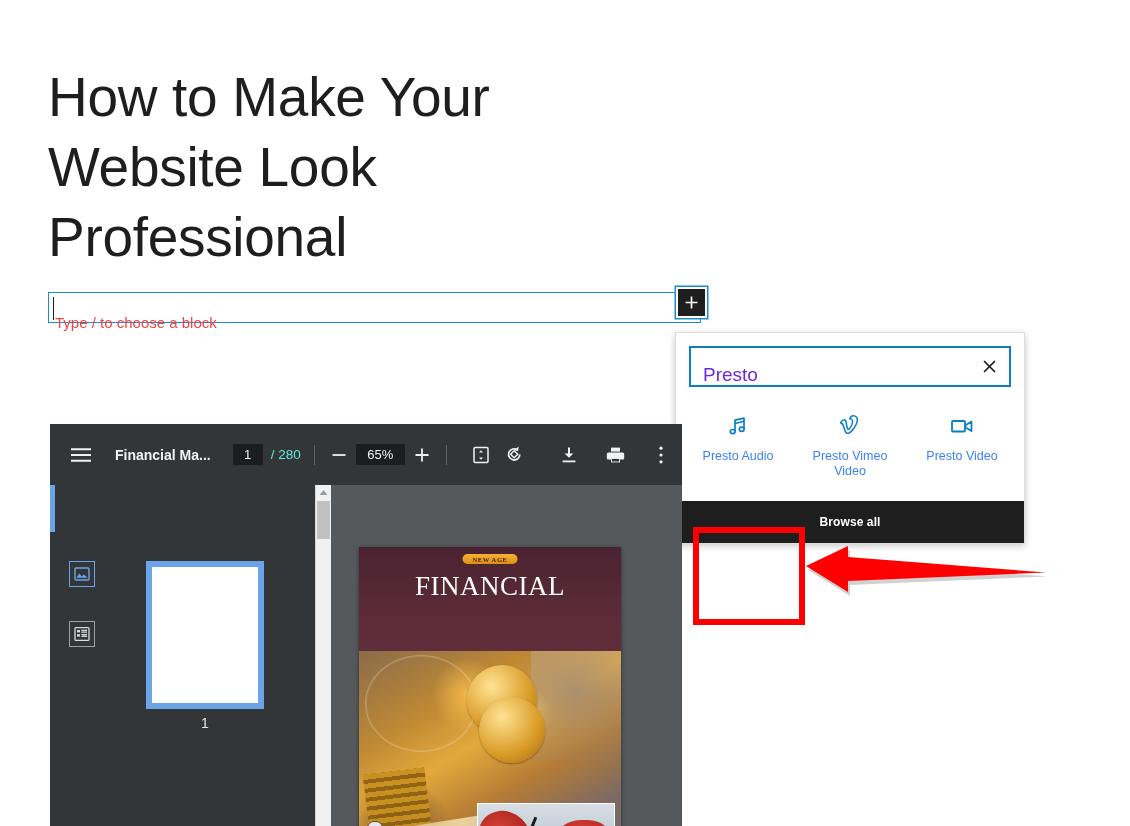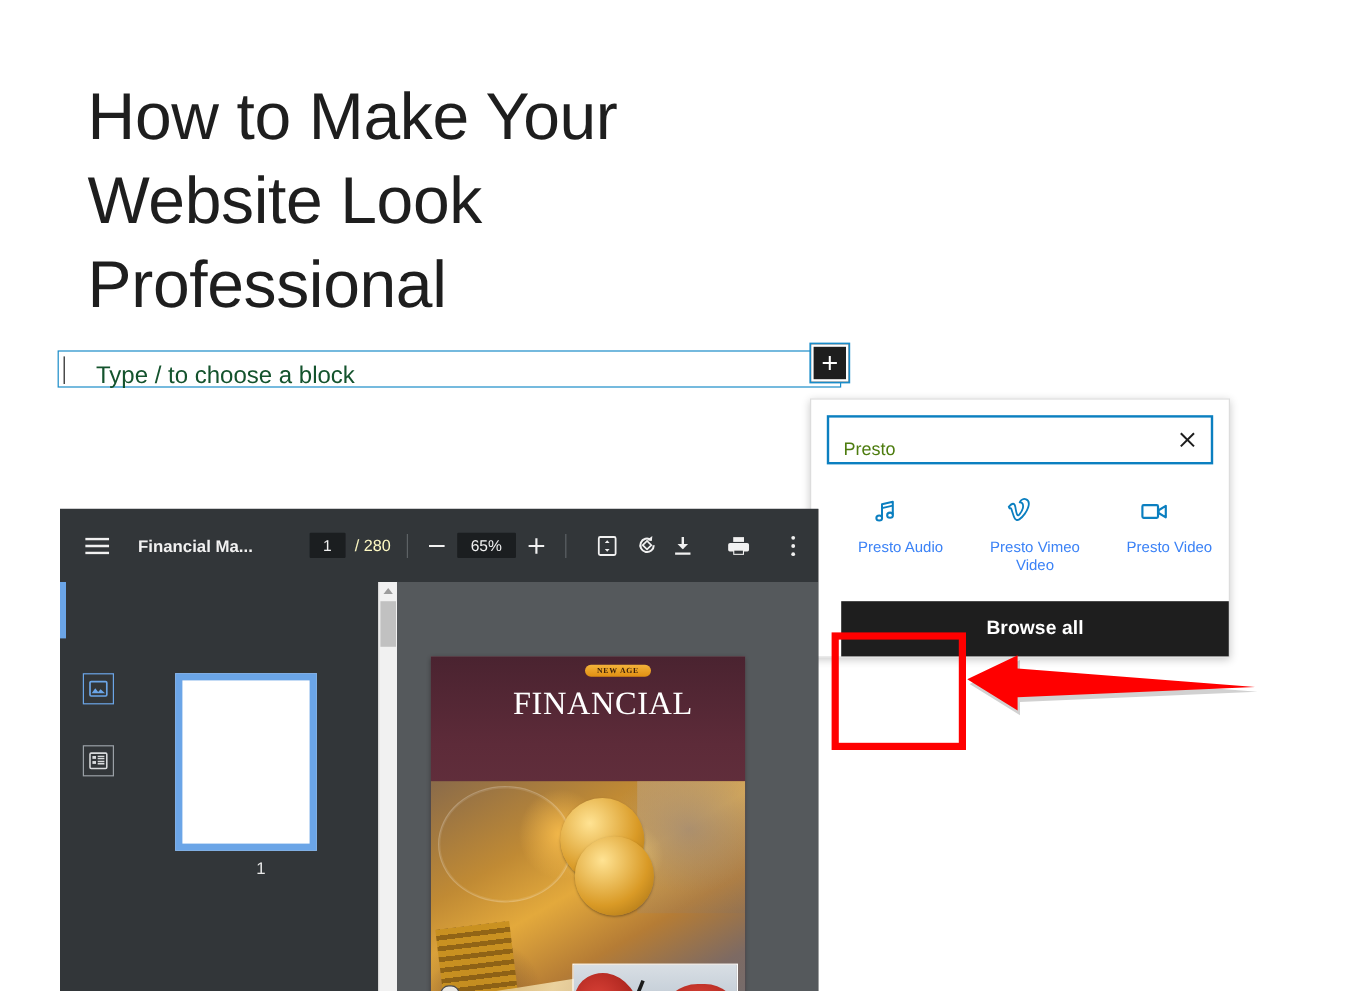--- a/index.html
+++ b/index.html
@@ -41,24 +41,24 @@
   #block-input {
     position: absolute;
     inset: 0;
     box-sizing: border-box;
     border: 1px solid #1a8cc9;
     background: #fff;
   }
   #block-placeholder {
     position: absolute;
     left: 6px;
-    top: 10px;
-    font-size: 20px;
+    top: 20px;
+    font-size: 15px;
     line-height: 20px;
-    color: #14532d;
+    color: #ef4444;
   }
   #block-caret {
     position: absolute;
     left: 4px;
     top: 4px;
     width: 1px;
     height: 23px;
     background: #1e1e1e;
   }
   #add-block-btn {
@@ -93,22 +93,22 @@
   #inserter-search {
     position: relative;
     height: 41px;
     border: 2px solid #0b7fc0;
     background: #fff;
     box-sizing: border-box;
     display: flex;
     align-items: center;
   }
   #inserter-search-value {
-    font-size: 15px;
-    color: #4d7c0f;
+    font-size: 19px;
+    color: #6d28d9;
     margin-left: 12px;
     margin-top: 16px;
   }
   #inserter-clear {
     position: absolute;
     right: 9px;
     top: 50%;
     transform: translateY(-50%);
     width: 22px;
     height: 22px;
@@ -158,21 +158,21 @@
     width: 112px;
     height: 98px;
     border: 6px solid #ff0000;
     box-sizing: border-box;
     pointer-events: none;
   }
 
   #browse-all {
     background: #1e1e1e;
     color: #ffffff;
-    font-size: 16px;
+    font-size: 12px;
     font-weight: 700;
     text-align: center;
     padding: 14px 0 14px 0;
     letter-spacing: 0.1px;
   }
 
   
   #arrow-annotation {
     position: absolute;
     left: 806px;
@@ -223,21 +223,21 @@
   }
   .pdf-field {
     background: #1b1e20;
     color: #f1f1f1;
     font-size: 13px;
     text-align: center;
     padding: 3px 0;
     border-radius: 1px;
   }
   #pdf-page-current { width: 30px; }
-  #pdf-page-total { margin-left: 8px; color: #fef9c3; }
+  #pdf-page-total { margin-left: 8px; color: #5eead4; }
   .pdf-divider {
     width: 1px;
     height: 20px;
     background: #5d6265;
     margin: 0 13px;
   }
   #pdf-zoom-out, #pdf-zoom-in {
     width: 22px;
     height: 22px;
     display: flex;
@@ -517,21 +517,21 @@
     content: "";
     position: absolute;
     left: 4px;
     top: 5px;
     width: 5px;
     height: 10px;
     border: 1px solid #4b4b4b;
     border-bottom: none;
     border-radius: 3px 3px 0 0;
   }
-  .nb { user-select: none; margin-left: 25px; }
+  .nb { user-select: none; }
 </style>
 </head>
 <body>
 
 <div id="post-title" class="nb">How to Make Your Website Look Professional</div>
 
 <div id="block-row">
   <div id="block-input">
     <div id="block-caret"></div>
     <div id="block-placeholder" class="nb">Type / to choose a block</div>

